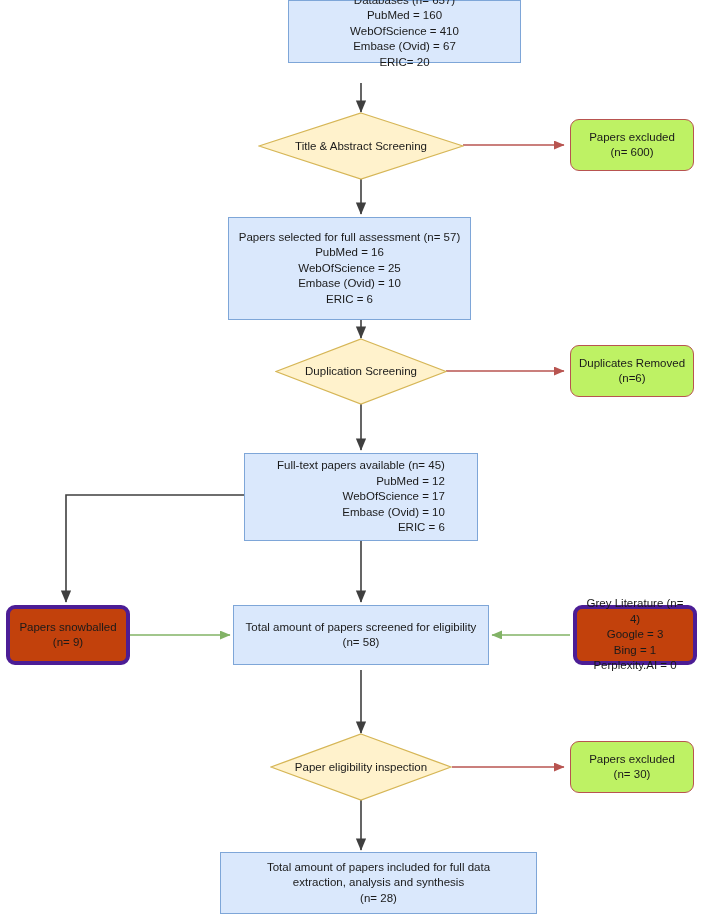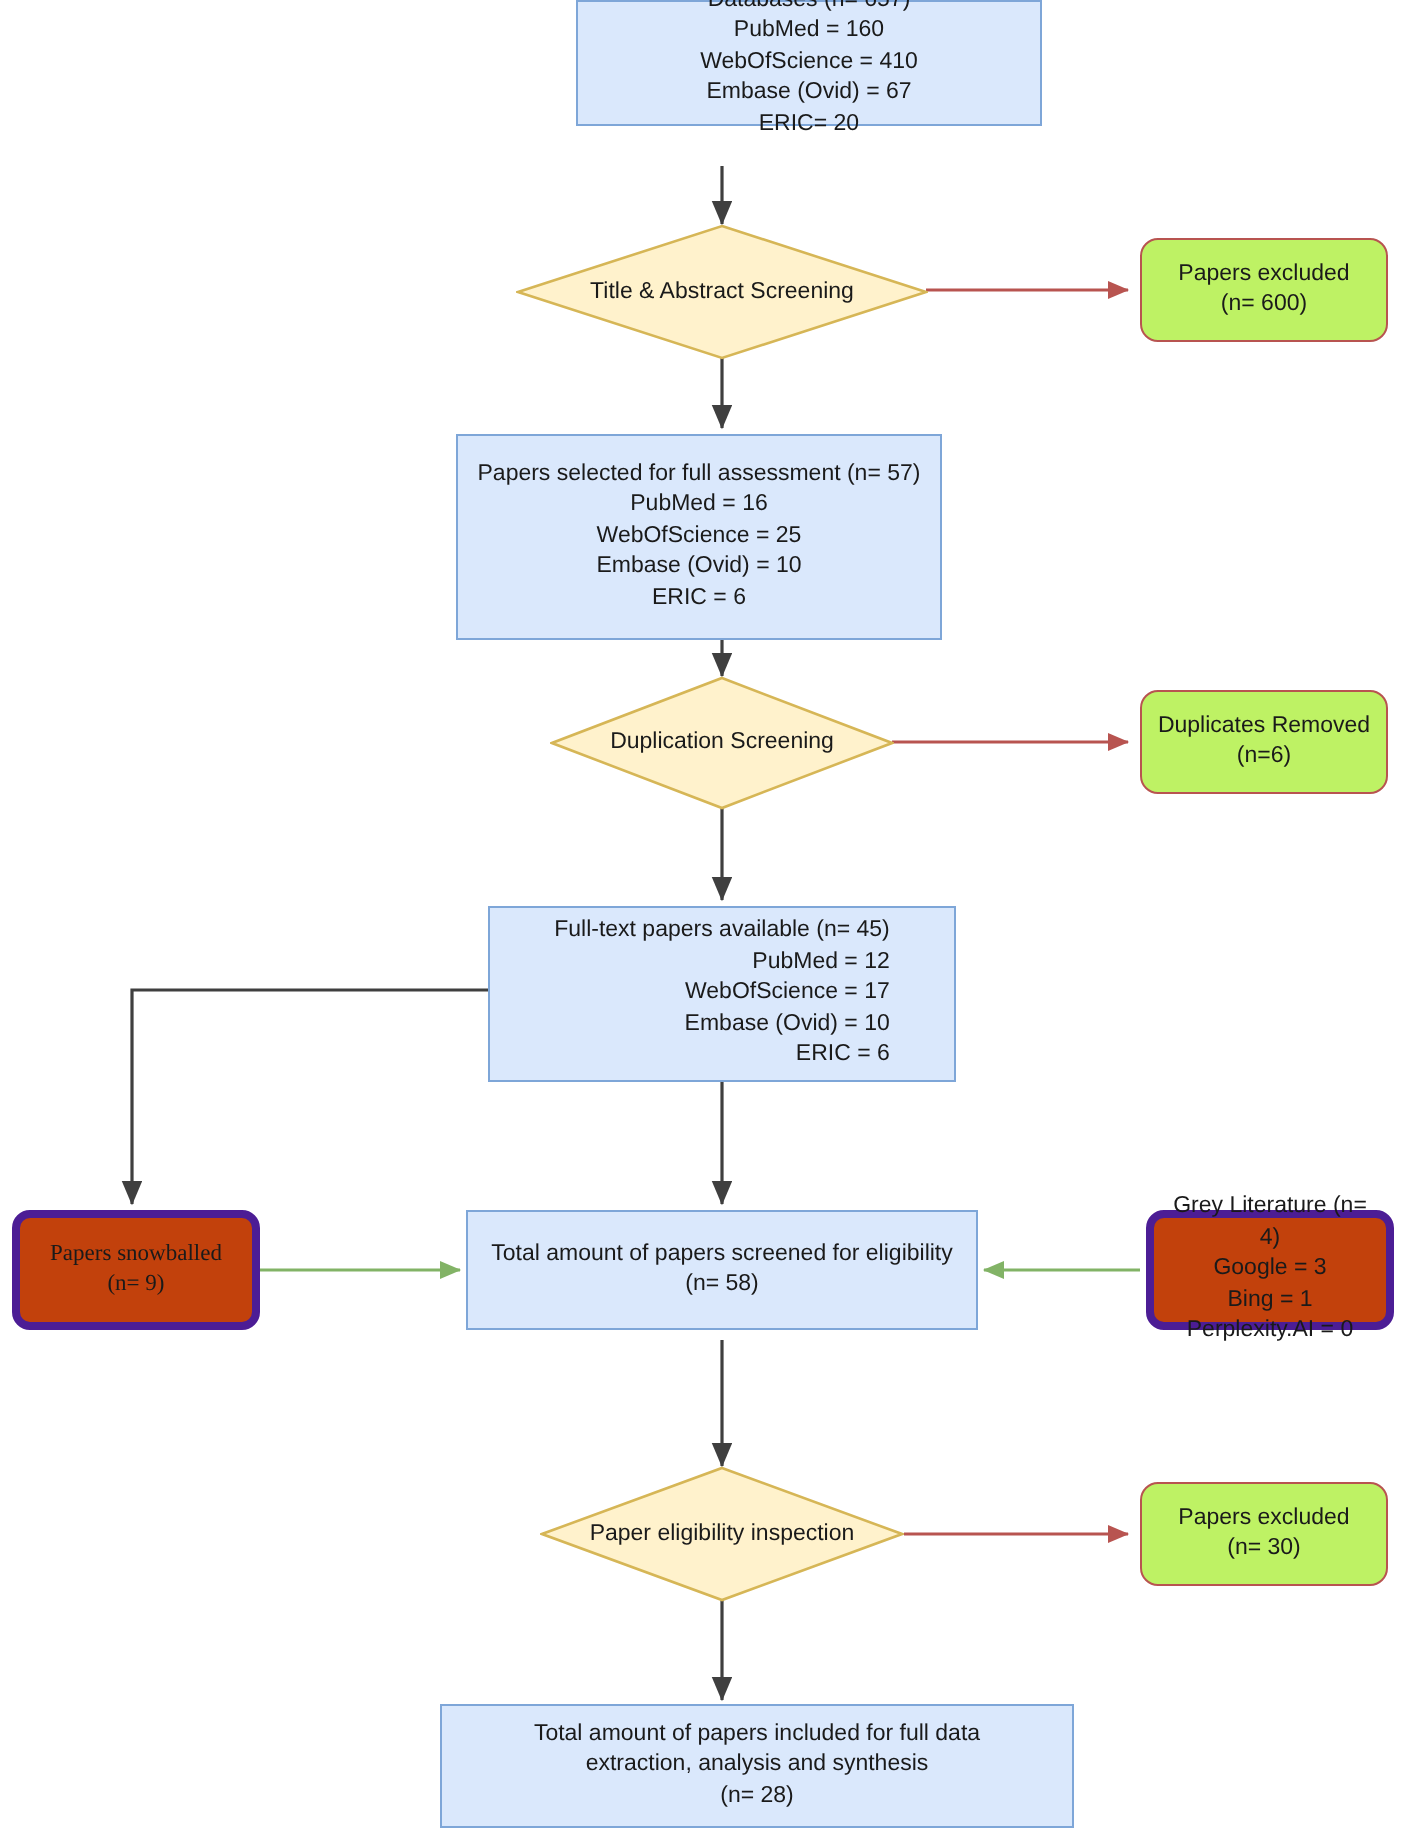--- a/index.html
+++ b/index.html
@@ -150,21 +150,21 @@
 
   <div class="node box-pink" style="left:570px; top:345px; width:124px; height:52px;">Duplicates Removed
 (n=6)</div>
 
   <div class="node box-blue" style="left:244px; top:453px; width:234px; height:88px;text-align:right;">Full-text papers available (n= 45)
 PubMed = 12
 WebOfScience = 17
 Embase (Ovid) = 10
 ERIC = 6</div>
 
-  <div class="node box-green" style="left:6px; top:605px; width:124px; height:60px;font-family:Liberation Serif, serif;">Papers snowballed
+  <div class="node box-green" style="left:6px; top:605px; width:124px; height:60px;">Papers snowballed
 (n= 9)</div>
 
   <div class="node box-blue" style="left:233px; top:605px; width:256px; height:60px;">Total amount of papers screened for eligibility
 (n= 58)</div>
 
   <div class="node box-green" style="left:573px; top:605px; width:124px; height:60px;">Grey Literature (n= 4)
 Google = 3
 Bing = 1
 Perplexity.AI = 0</div>
 

